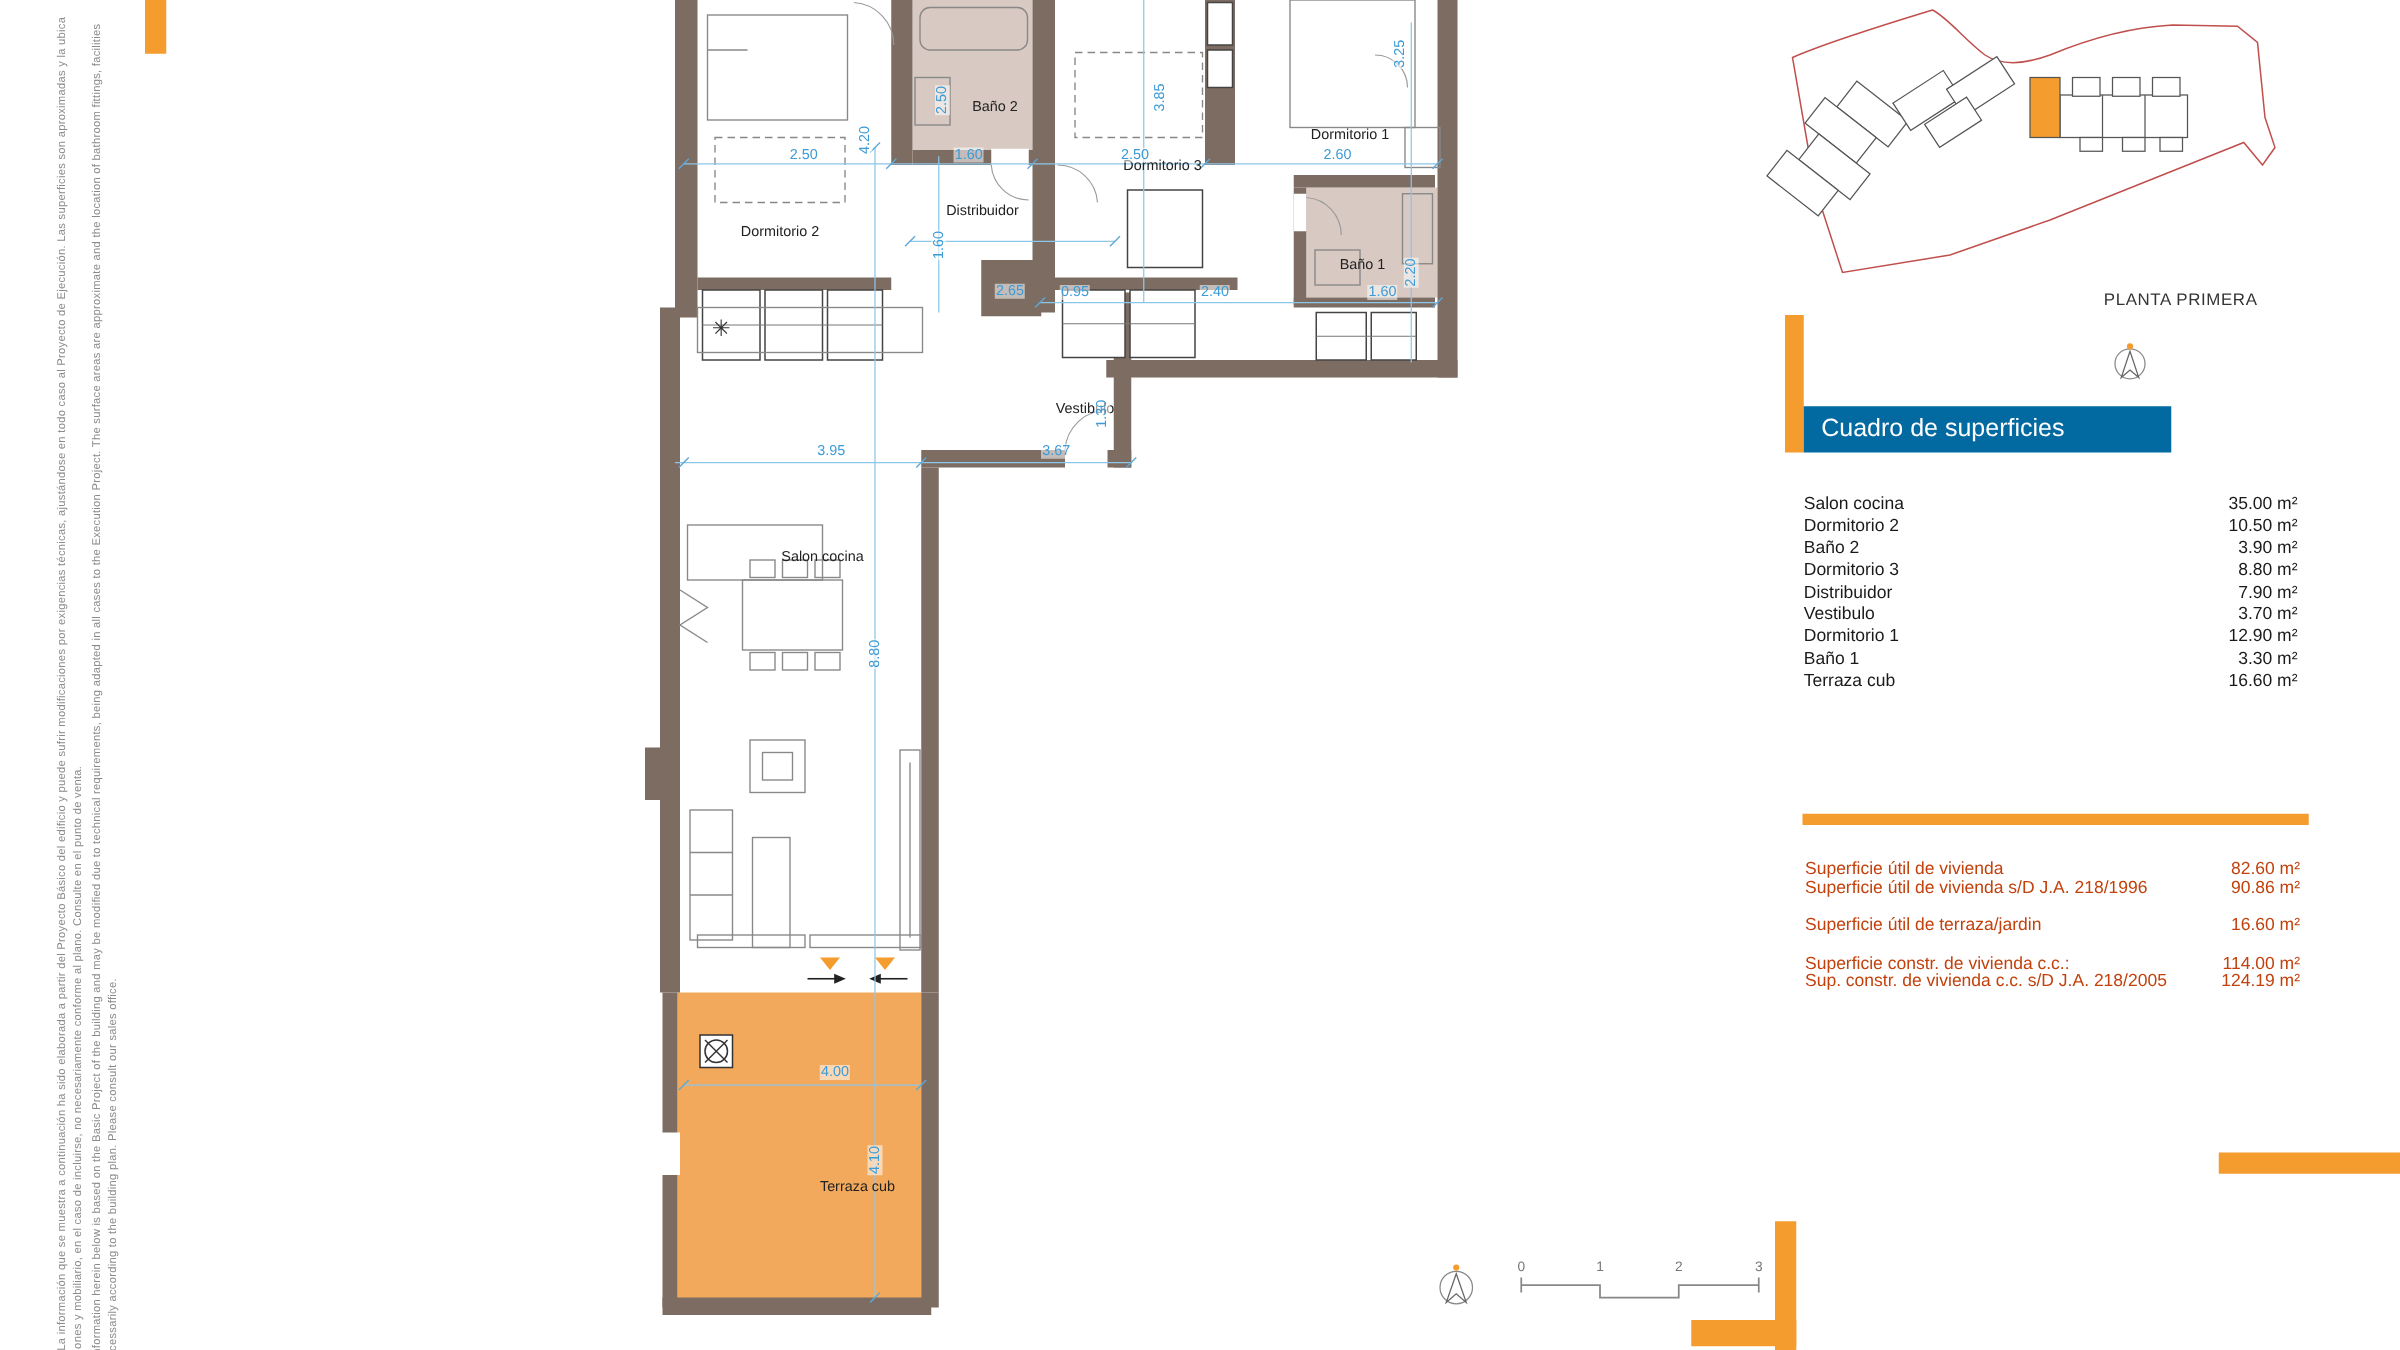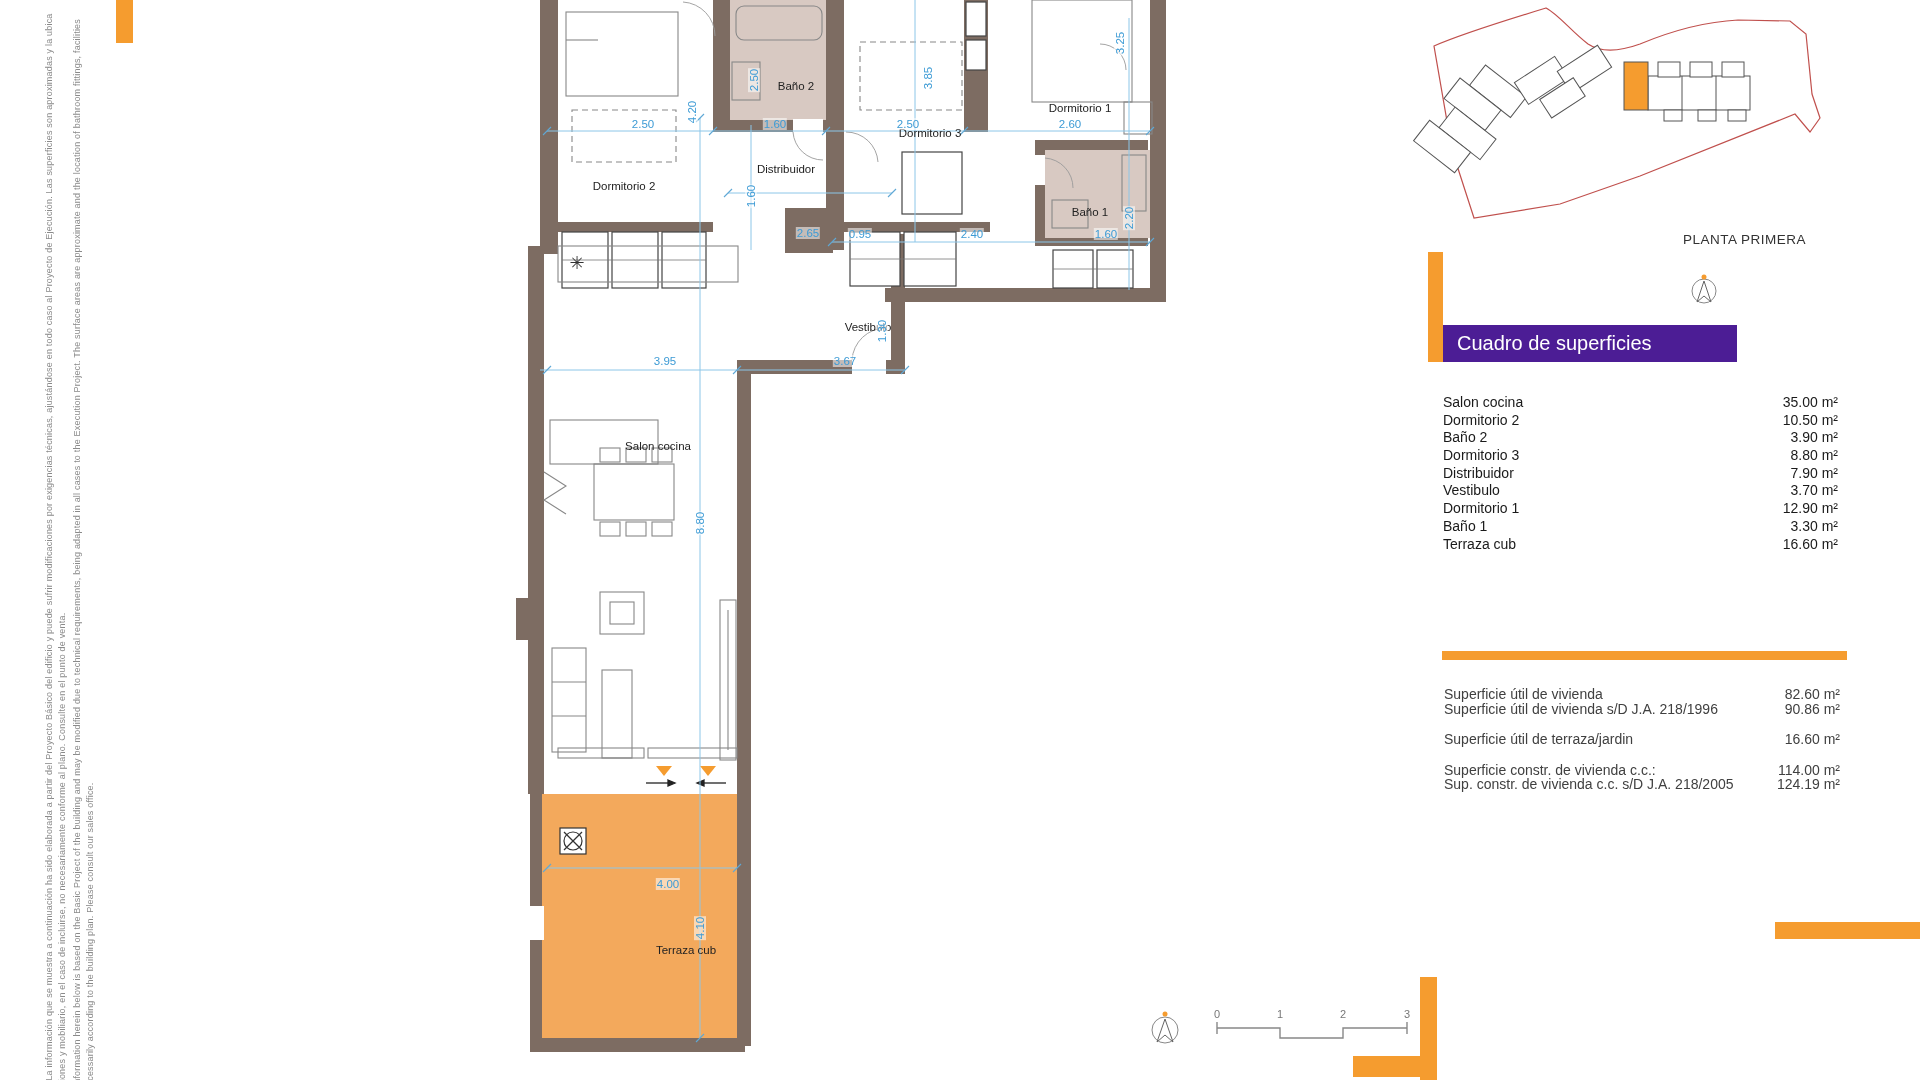--- a/index.html
+++ b/index.html
@@ -27,28 +27,28 @@
     padding:0 1px;
   }
   .dim-label.rot{transform:translate(-50%,-50%) rotate(-90deg);}
   .site-title{
     position:absolute;left:1683px;top:232px;font-size:13.5px;color:#333;
     letter-spacing:.5px;white-space:nowrap;
   }
   
   .tbl-banner{
     position:absolute;left:1443px;top:325px;width:294px;height:37px;
-    background:#4c1d95;color:#fff;font-size:20px;line-height:37px;
+    background:#0369a1;color:#fff;font-size:20px;line-height:37px;
     padding-left:14px;box-sizing:border-box;white-space:nowrap;
   }
   .tbl-vbar{position:absolute;left:1428px;top:252px;width:15px;height:110px;background:#F59C2F;}
   #surface-rows{position:absolute;left:1443px;top:394px;width:395px;font-size:14px;color:#1a1a1a;}
   .t-row{display:flex;justify-content:space-between;height:17.7px;line-height:17.7px;white-space:nowrap;}
   .sep-bar{position:absolute;left:1442px;top:651px;width:405px;height:9px;background:#F59C2F;}
-  #summary-rows{position:absolute;left:1444px;top:687px;width:396px;font-size:14px;color:#404040;}
+  #summary-rows{position:absolute;left:1444px;top:687px;width:396px;font-size:14px;color:#c2410c;}
   #summary-rows .t-row{height:14.5px;line-height:14.5px;}
   #summary-rows .t-row.gap-before{margin-top:16px;align-items:center;}
   
   .corner-mark{left:116px;top:0;width:17px;height:43px;}
   .right-bar{left:1775px;top:922px;width:145px;height:17px;}
   .bl-vbar{left:1420px;top:977px;width:17px;height:103px;}
   .bl-hbar{left:1353px;top:1056px;width:84px;height:21px;}
   
   .scale-num{
     position:absolute;top:1008px;transform:translateX(-50%);
@@ -301,21 +301,21 @@
     <div class="dim-label" style="left: 808px; top: 186px; margin-top: 47px;">2.65</div>
     <div class="dim-label rot" style="left: 751px; top: 196px;">1.60</div>
     <div class="dim-label" style="left: 860px; top: 234px;">0.95</div>
     <div class="dim-label" style="left: 972px; top: 234px; text-align: center;">2.40</div>
     <div class="dim-label" style="left: 1106px; top: 234px;">1.60</div>
     <div class="dim-label rot" style="left: 1129px; top: 218px;">2.20</div>
     <div class="dim-label" style="left: 665px; top: 361px;">3.95</div>
     <div class="dim-label" style="left: 845px; top: 361px;">3.67</div>
     <div class="dim-label rot" style="left: 882px; top: 331px;">1.30</div>
     <div class="dim-label rot" style="left: 700px; top: 523px;">8.80</div>
-    <div class="dim-label" style="left: 668px; top: 884px; text-align: center;">4.00</div>
+    <div class="dim-label" style="left: 668px; top: 858px; text-align: center;">4.00</div>
     <div class="dim-label rot" style="left: 700px; top: 928px;">4.10</div>
   </div>
 <div class="kitchen-icon">✳</div>
 
 <div class="site-title">PLANTA PRIMERA</div>
 
 <div class="tbl-vbar"></div>
 <div class="tbl-banner">Cuadro de superficies</div>
 <div id="surface-rows">
     <div class="t-row">

